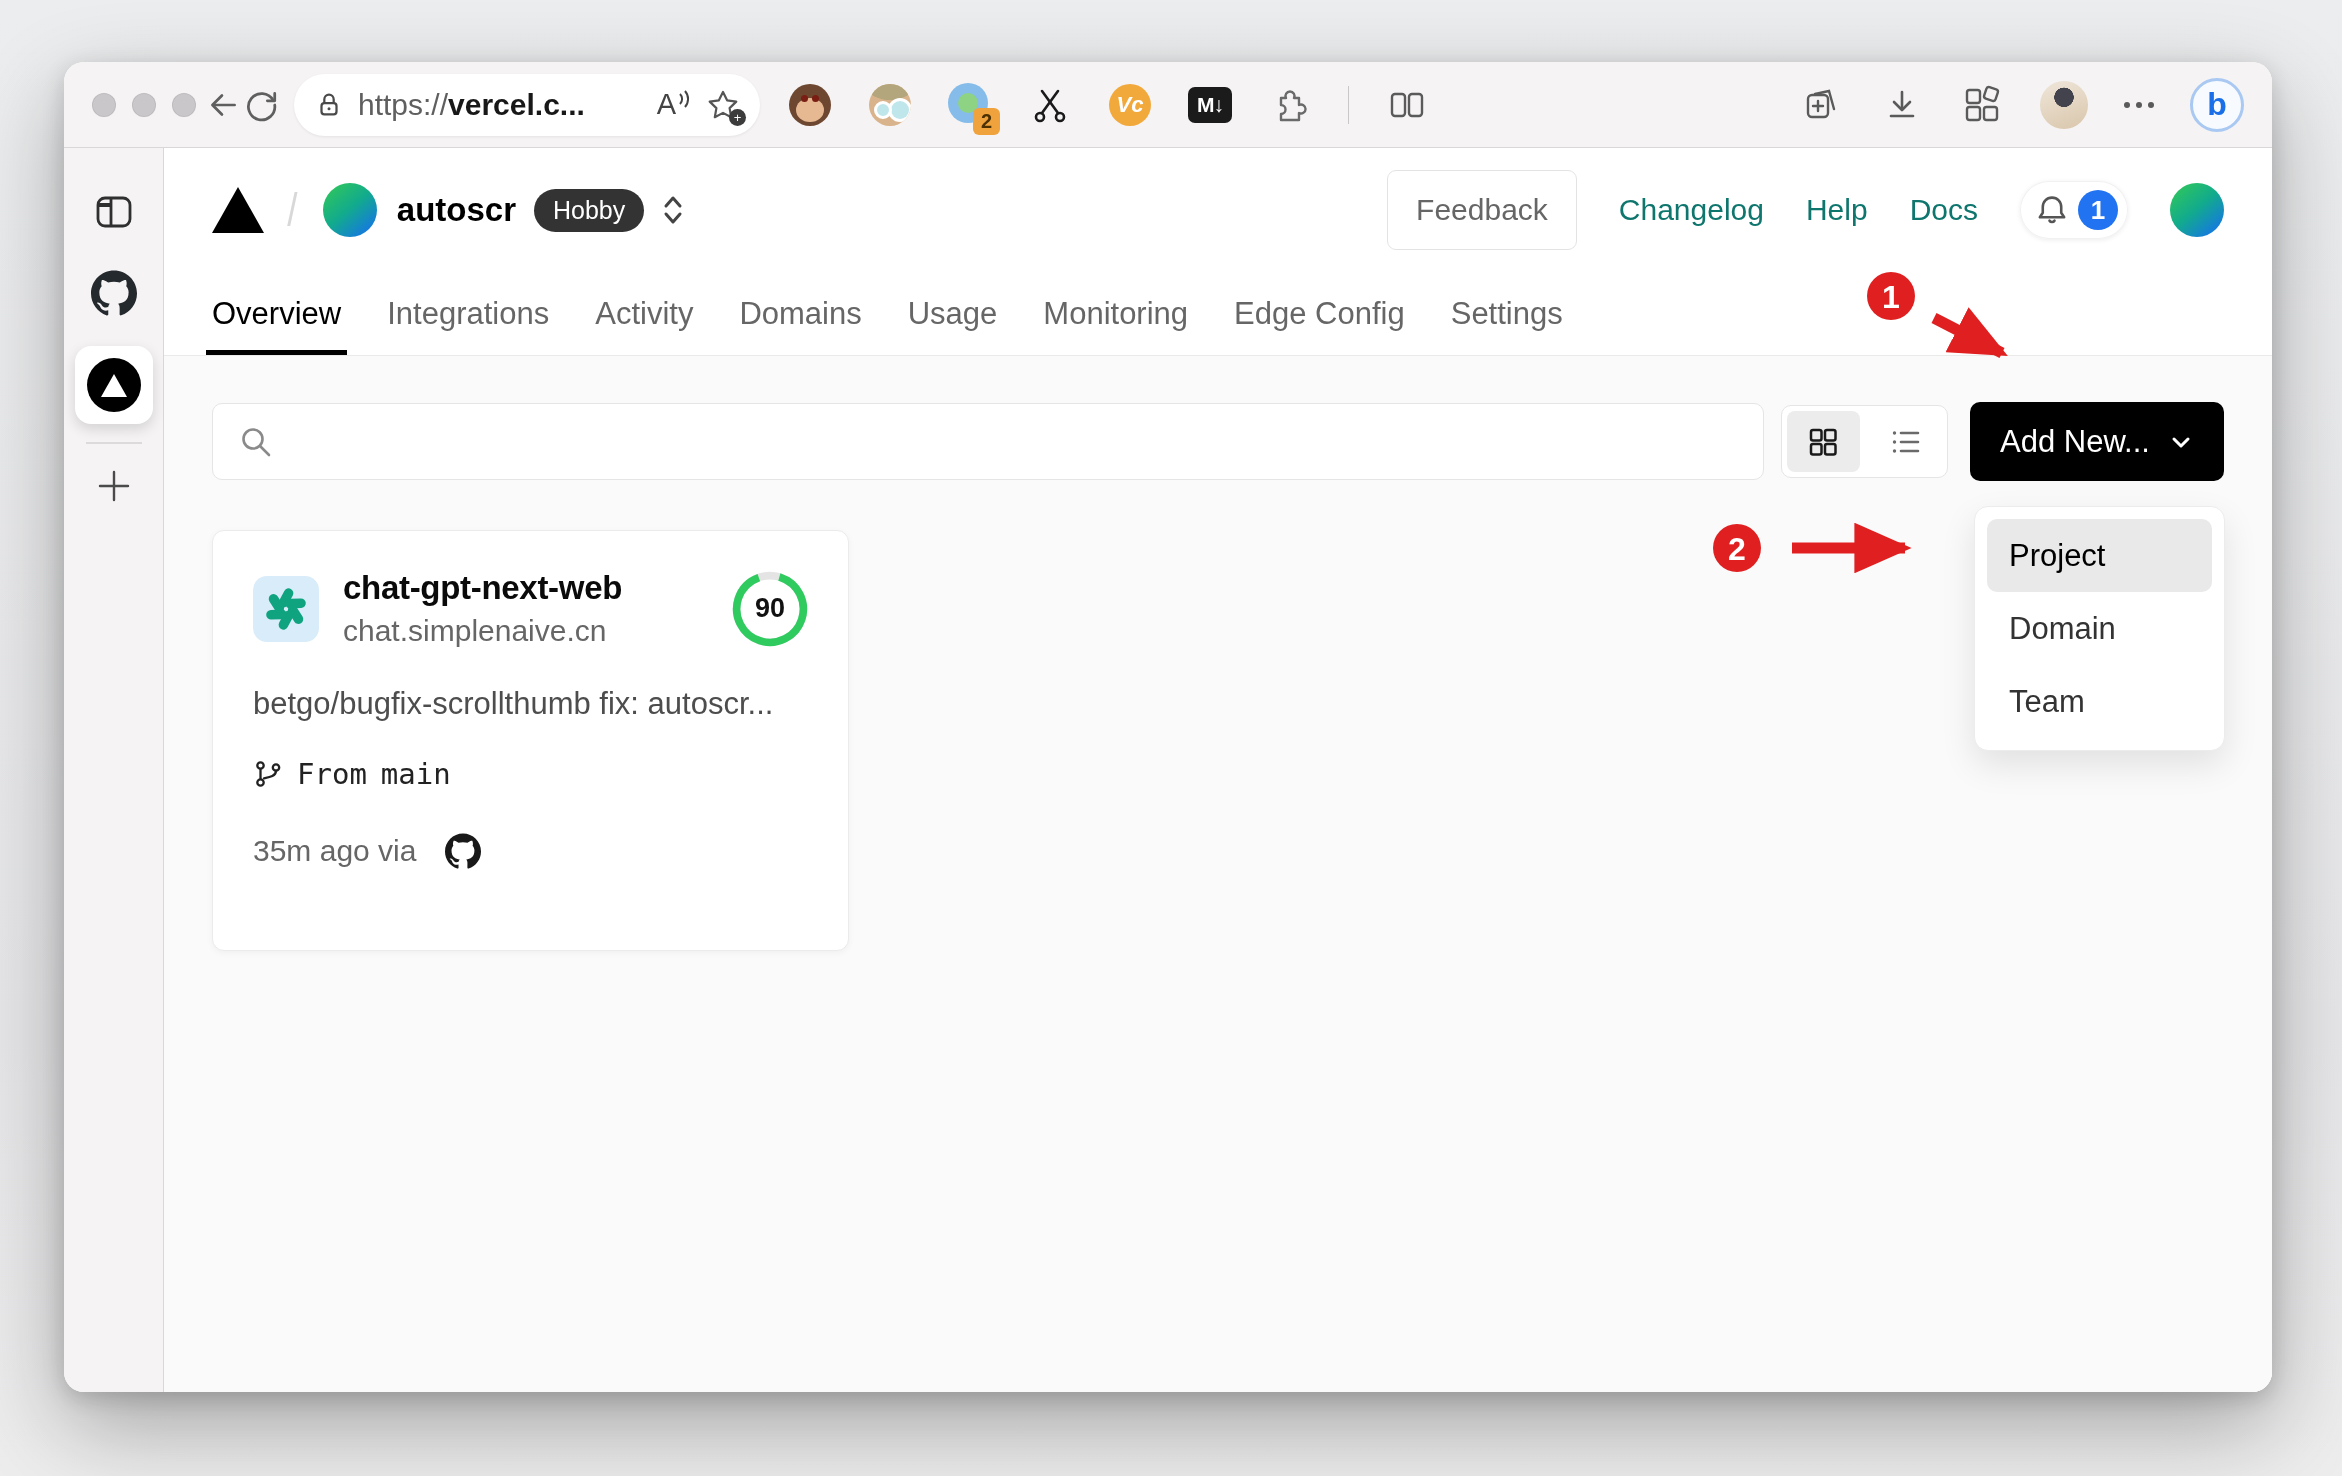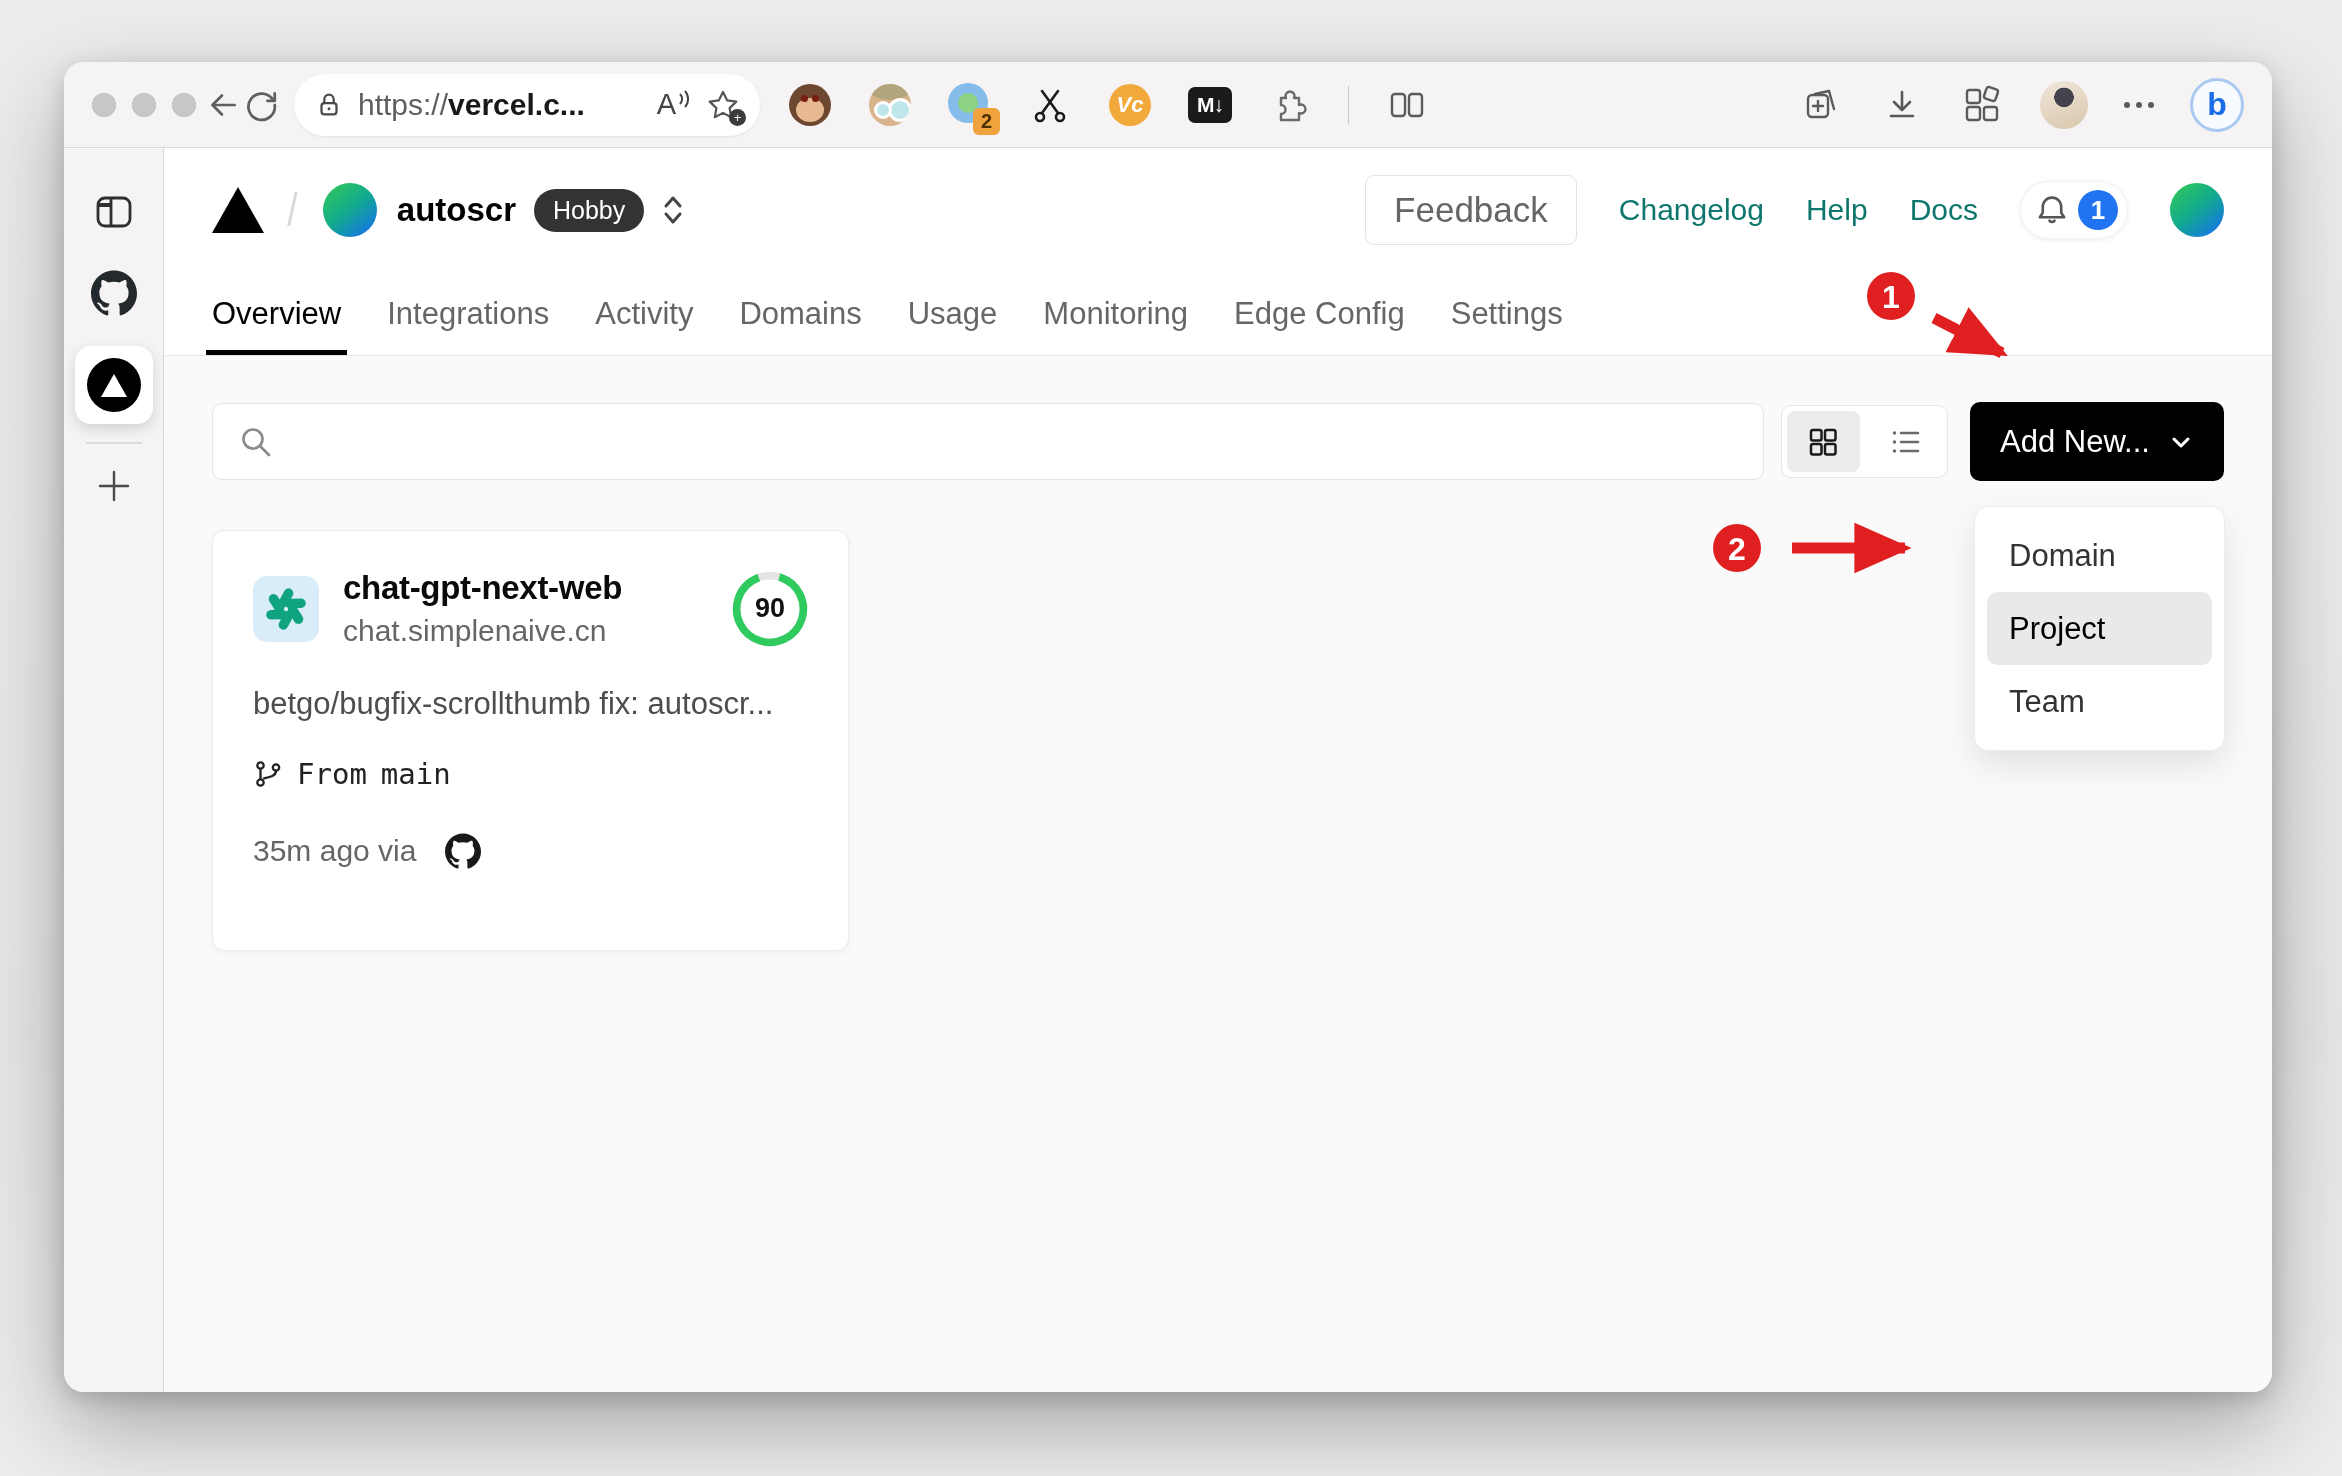--- a/index.html
+++ b/index.html
@@ -82,22 +82,22 @@
   .page { flex:1; display:flex; flex-direction:column; background:#fff; min-width:0; }
   .vheader { flex:0 0 124px; display:flex; align-items:center; padding:0 48px; }
   .slash { color:#d8d8d8; font-size:46px; font-weight:300; margin:0 24px 0 22px; transform:scaleX(.8); }
   .team-avatar { width:54px; height:54px; border-radius:50%;
     background:linear-gradient(140deg,#31c75a 5%,#12ab8c 48%,#1670ef 95%); }
   .team-name { font-size:33px; font-weight:700; color:#000; margin-left:20px; }
   .plan-badge { margin-left:18px; background:#333; color:#fff; font-size:25px; font-weight:500;
     padding:7px 19px; border-radius:999px; }
   .switcher { margin-left:16px; }
   .vh-right { margin-left:auto; display:flex; align-items:center; gap:42px; }
-  .feedback-btn { border:1px solid #e3e3e3; background:#fff; border-radius:9px; height:70px;
-    padding:0 28px; font-size:35px; color:#666; display:flex; align-items:center; }
+  .feedback-btn { border:1px solid #e3e3e3; background:#fff; border-radius:9px; height:80px;
+    padding:0 28px; font-size:30px; color:#666; display:flex; align-items:center; }
   .vh-link { font-size:30px; color:#0f766e; }
   .bell-pill { height:58px; border-radius:999px; background:#fff; padding:0 10px 0 14px;
     box-shadow:0 1px 5px rgba(0,0,0,.08), inset 0 0 0 1px #f1f1f1; display:flex; align-items:center; gap:8px; }
   .notif-badge { width:40px; height:40px; border-radius:50%; background:#2173f2; color:#fff;
     font-size:26px; font-weight:600; display:flex; align-items:center; justify-content:center; }
 
   .vtabs { flex:0 0 84px; border-bottom:1px solid #eaeaea; display:flex; align-items:stretch;
     padding:0 48px; gap:46px; }
   .tab { display:flex; align-items:center; font-size:31px; color:#666; position:relative; white-space:nowrap; }
   .tab.active { color:#000; font-weight:500; }
@@ -377,22 +377,22 @@
         </div>
 
         <div class="add-new-btn">
           <span>Add New...</span>
           <svg width="26" height="26" viewBox="0 0 26 26" fill="none" stroke="#fff" stroke-width="3" stroke-linecap="round" stroke-linejoin="round">
               <path d="M6 10l7 7 7-7"></path>
             </svg>
         </div>
 
         <div class="dropdown">
+          <div class="dd-item highlight">Project</div>
           <div class="dd-item">Domain</div>
-          <div class="dd-item highlight">Project</div>
           <div class="dd-item">Team</div>
         </div>
 
         <div class="card">
           <div class="card-head">
             <span class="app-icon">
               <svg width="48" height="48" viewBox="0 0 46 46">
                   <g transform="translate(23,23)" fill="#10a37f">
                     <rect x="-4.6" y="-9.8" width="9.2" height="19.6" rx="4.6" transform="rotate(0) translate(0,-10.6) rotate(28)"></rect>
                     <rect x="-4.6" y="-9.8" width="9.2" height="19.6" rx="4.6" transform="rotate(60) translate(0,-10.6) rotate(28)"></rect>

